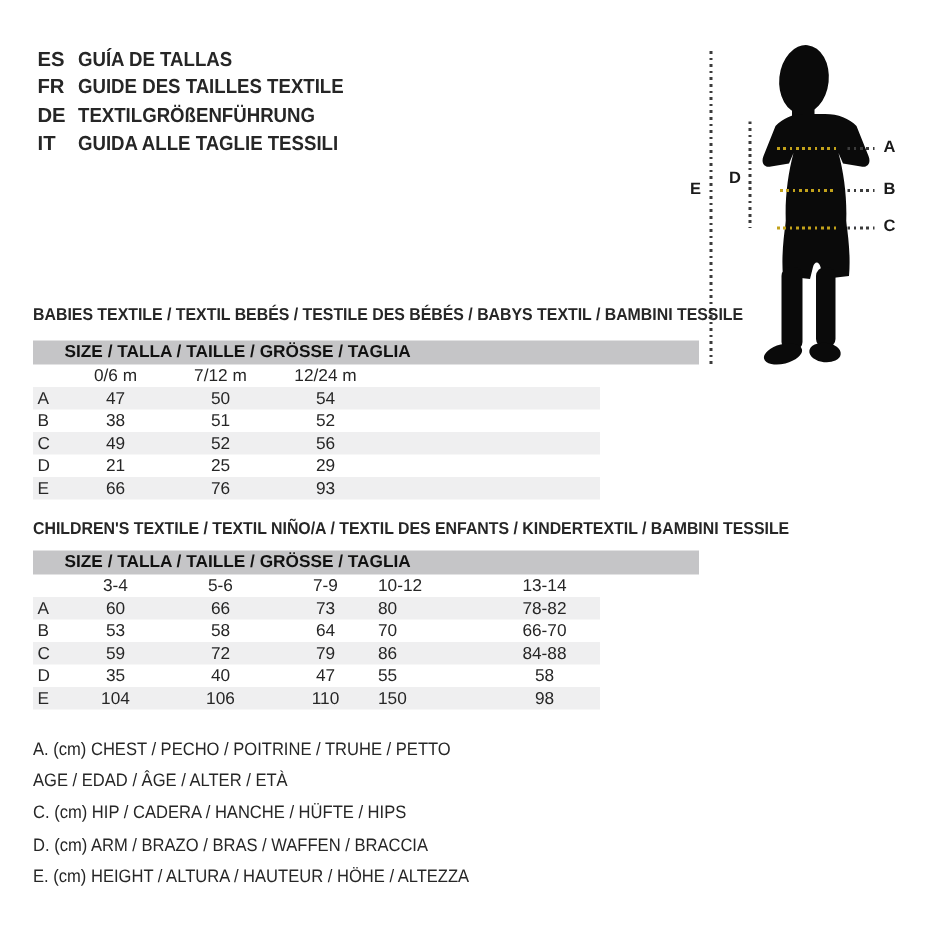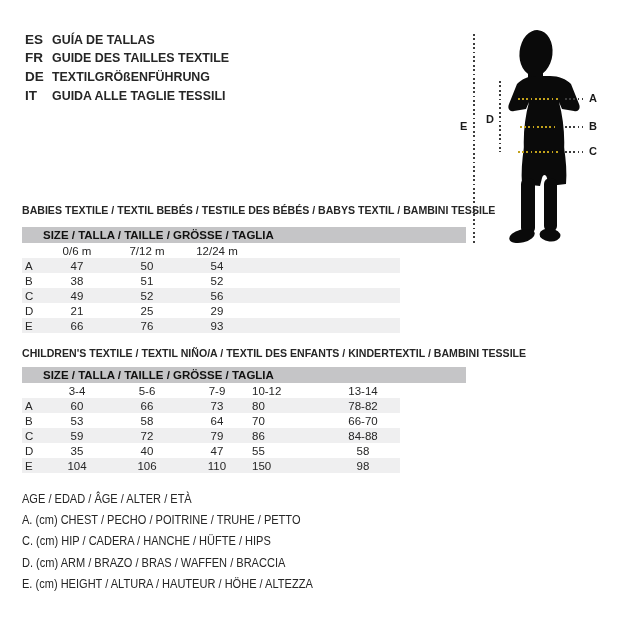--- a/index.html
+++ b/index.html
@@ -213,26 +213,26 @@
       <span class="cc">104</span>
       <span class="cc">106</span>
       <span class="cc">110</span>
       <span class="c4">150</span>
       <span class="c5">98</span>
     </div>
   </div>
 
   <div class="legend">
     <div class="legend-line">
+        <span class="cond">A. (cm) CHEST / PECHO / POITRINE / TRUHE / PETTO</span>
+      </div>
+    <div class="legend-line">
         <span class="cond">AGE / EDAD / ÂGE / ALTER / ETÀ</span>
       </div>
     <div class="legend-line">
-        <span class="cond">A. (cm) CHEST / PECHO / POITRINE / TRUHE / PETTO</span>
-      </div>
-    <div class="legend-line">
         <span class="cond">C. (cm) HIP / CADERA / HANCHE / HÜFTE / HIPS</span>
       </div>
     <div class="legend-line">
         <span class="cond">D. (cm) ARM / BRAZO / BRAS / WAFFEN / BRACCIA</span>
       </div>
     <div class="legend-line">
         <span class="cond">E. (cm) HEIGHT / ALTURA / HAUTEUR / HÖHE / ALTEZZA</span>
       </div>
   </div>
 

